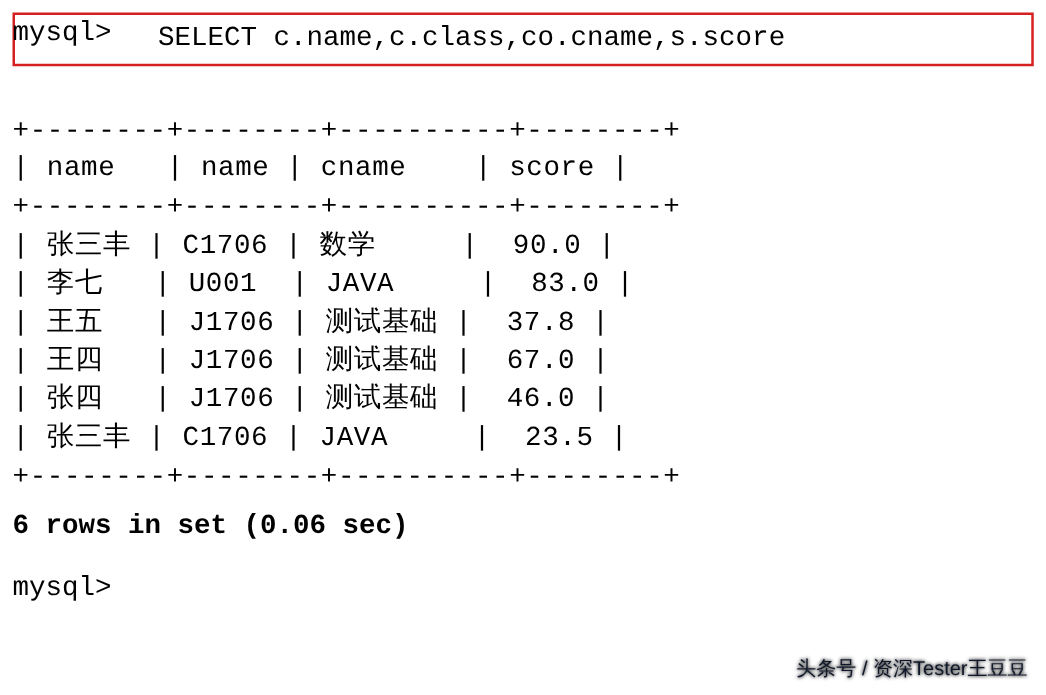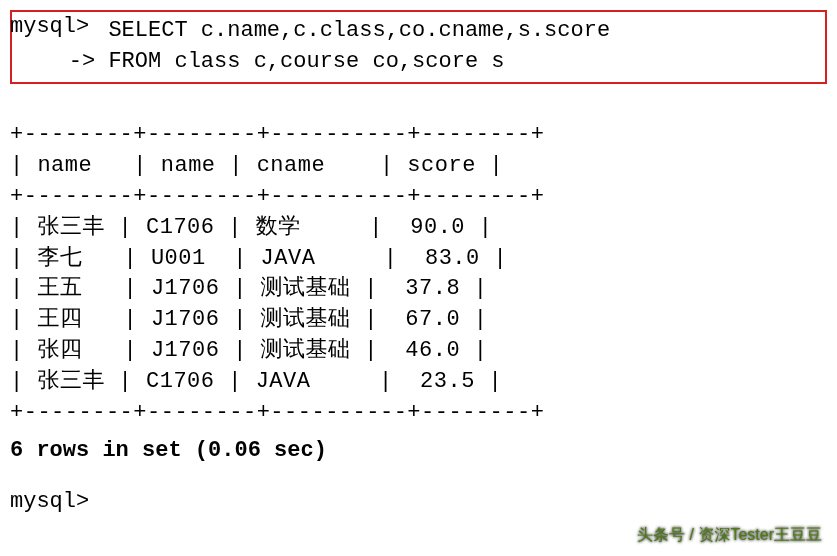--- a/index.html
+++ b/index.html
@@ -9,21 +9,21 @@
       font-size: 22px;
       background: #fff;
       color: #000;
       width: 837px;
       height: 556px;
       box-sizing: border-box;
       position: relative;
     }
     .query-box {
       border: 2px solid #d62020;
-      padding: 4px 4px;
+      padding: 4px 22px;
       margin-bottom: 6px;
     }
     .query-line {
       white-space: pre;
       line-height: 1.4;
     }
     .prompt-outside {
       position: absolute;
       left: 10px;
       top: 14px;
@@ -44,32 +44,31 @@
       white-space: pre;
       line-height: 1.4;
       margin-top: 20px;
     }
     .watermark {
       position: absolute;
       bottom: 10px;
       right: 15px;
       font-family: sans-serif;
       font-size: 16px;
-      color: #4d7c0f;
+      color: #0f172a;
       text-shadow: 0 0 3px rgba(0,0,0,0.7), 0 0 3px rgba(0,0,0,0.7);
     }
   </style>
 </head>
 <body>
 
 <div class="prompt-outside">mysql&gt;</div>
 
 <div class="query-box">
   <div class="query-line">       <span>SELECT c.name,c.class,co.cname,s.score</span></div>
-  <div class="query-line">    <span>-&gt; </span><span>FROM class c,course co,score s</span></div>
 </div>
 
 <div class="table-section">
 <span>+--------+--------+----------+--------+</span>
 <span>| name   | name | cname    | score |</span>
 <span>+--------+--------+----------+--------+</span>
 <span>| 张三丰 | C1706 | 数学     |  90.0 |</span>
 <span>| 李七   | U001  | JAVA     |  83.0 |</span>
 <span>| 王五   | J1706 | 测试基础 |  37.8 |</span>
 <span>| 王四   | J1706 | 测试基础 |  67.0 |</span>

